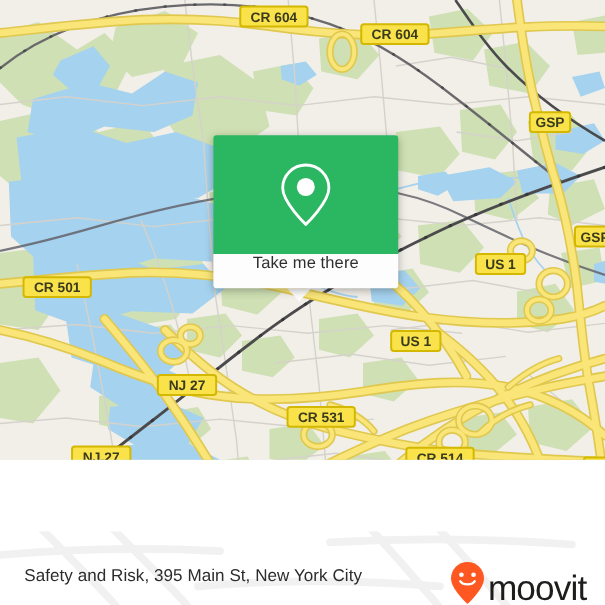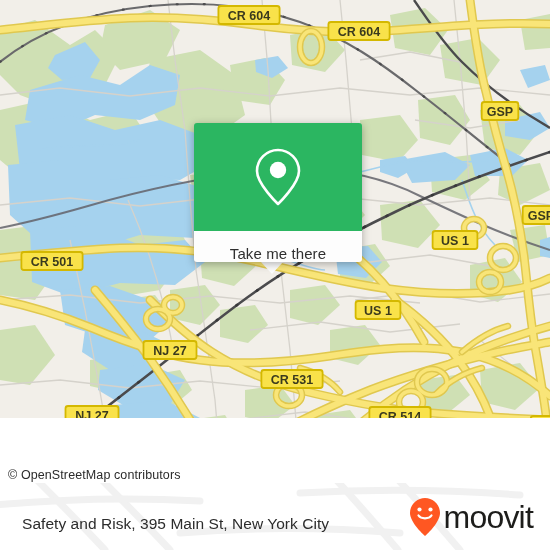--- a/index.html
+++ b/index.html
@@ -25,21 +25,21 @@
   #card{
     position:absolute;left:194px;top:123px;width:168px;z-index:60;
     filter:drop-shadow(0 2px 4px rgba(0,0,0,.30));
   }
   #card-green{
     background:#2bb661;height:108px;border-radius:3px 3px 0 0;
     display:flex;align-items:center;justify-content:center;
   }
   #card-white{
     background:#fdfdfd;height:31px;border-radius:0 0 3px 3px;
-    display:flex;align-items:flex-end;justify-content:center;
+    display:flex;align-items:flex-start;justify-content:center;
   }
   #card-label{
     font-size:15px;color:#2f2f2f;letter-spacing:.1px;white-space:nowrap;
   }
   #card-tail{
     position:absolute;left:50%;margin-left:-11px;top:139px;
     width:0;height:0;
     border-left:11px solid transparent;
     border-right:11px solid transparent;
     border-top:12px solid #fdfdfd;
@@ -51,21 +51,21 @@
     background:#ffffff;overflow:hidden;
   }
   #bottombar-bg{position:absolute;left:0;top:0;opacity:1;}
   #bottom-title{
     position:absolute;left:22px;top:0;height:82px;
     display:flex;align-items:center;
     font-size:15.5px;color:#2c2c2c;letter-spacing:.05px;white-space:nowrap;
   }
   #moovit-logo{
     position:absolute;right:17px;top:0;height:67px;
-    display:flex;align-items:center;gap:2px;
+    display:flex;align-items:flex-end;gap:2px;
   }
   #moovit-word{
     font-size:32px;color:#1d1d1b;letter-spacing:-0.8px;
     font-weight:400;line-height:1;
   }
 
   
   .shield-text{font-family:"Liberation Sans",sans-serif;font-weight:bold;}
 </style>
 </head>
@@ -330,21 +330,20 @@
             <text x="222" y="459.6" text-anchor="middle" class="shield-text" font-size="12.5" fill="#3a3a1e">US 1</text>
           </g>
           <g>
             <rect x="377.4" y="476.0" width="61.2" height="18" rx="2.5" fill="#f9e24a" stroke="#d4b800" stroke-width="1.8"></rect>
             <text x="408" y="489.6" text-anchor="middle" class="shield-text" font-size="12.5" fill="#3a3a1e">CR 656</text>
           </g>
         </g>
     </svg>
   </div>
 
-  <div id="osm-attrib">© OpenStreetMap contributors</div>
 
   <div id="card">
     <div id="card-green">
       <svg width="54" height="62" viewBox="0 0 54 62">
         <path d="M27 4 C15.4 4 6 13.4 6 25 C6 38 27 58 27 58 C27 58 48 38 48 25 C48 13.4 38.6 4 27 4 Z" fill="none" stroke="#ffffff" stroke-width="2.6" stroke-linejoin="round"></path>
         <circle cx="27" cy="24" r="8.2" fill="#ffffff"></circle>
       </svg>
     </div>
     <div id="card-white">
       <span id="card-label">Take me there</span>

